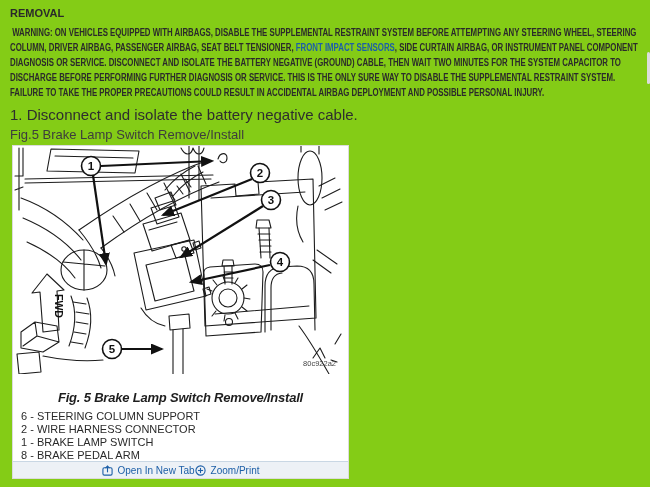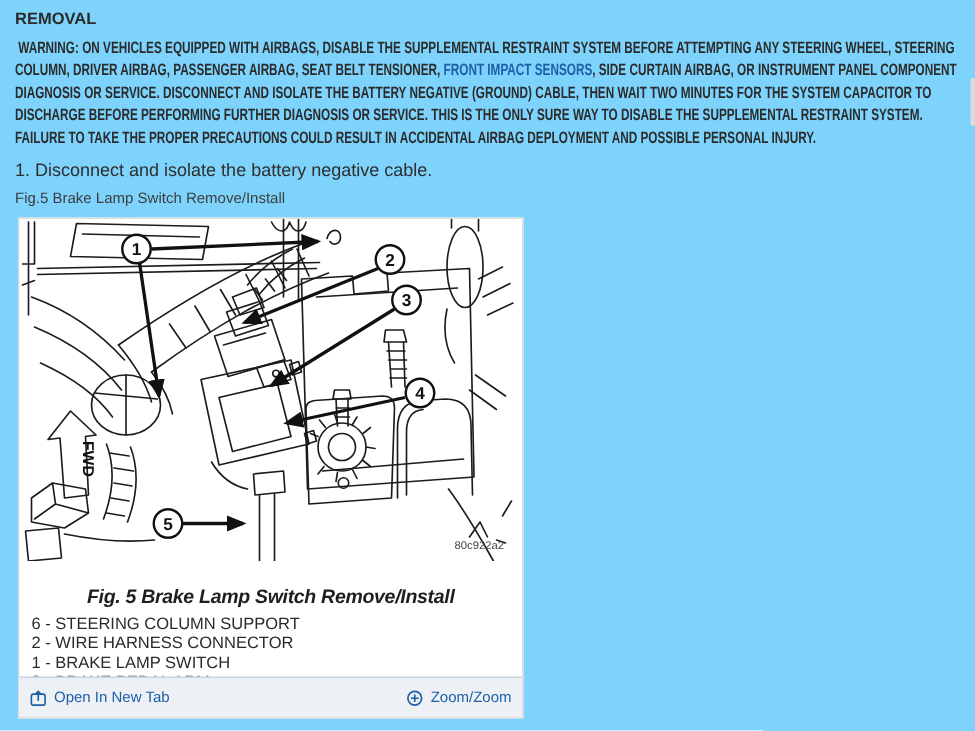--- a/index.html
+++ b/index.html
@@ -1,39 +1,39 @@
 <!DOCTYPE html>
 <html><head>
 <meta charset="utf-8">
 <style>
   * { margin:0; padding:0; box-sizing:border-box; }
   html,body { background:#ffffff; }
   .page {
     position:relative; width:650px; height:487px; overflow:hidden;
-    background:#7dd3fc; font-family:"Liberation Sans","DejaVu Sans",sans-serif;
+    background:#84cc16; font-family:"Liberation Sans","DejaVu Sans",sans-serif;
     color:#2b2b2b;
   }
   .page-title {
     position:absolute; left:10px; top:7px;
     font-size:11px; font-weight:700; color:#2a2a2a;
   }
   .warning {
     position:absolute; left:10px; top:25px; width:900px;
     transform:scaleX(0.712); transform-origin:0 0;
     font-size:11px; font-weight:700; line-height:15px; color:#2b2b2b;
     text-indent:3px;
   }
   .warning a { color:#1d5fa7; text-decoration:none; font-weight:700; }
   .step {
     position:absolute; left:10px; top:106px;
-    font-size:12px; color:#2e2e2e;
+    font-size:15px; color:#2e2e2e;
   }
   .figure-label {
     position:absolute; left:10px; top:127px;
-    font-size:10px; color:#3d3d3d;
+    font-size:13px; color:#3d3d3d;
   }
   .figure-box {
     position:absolute; left:12px; top:145px; width:337px; height:334px;
     border:1px solid #dcdcdc; background:#ffffff;
   }
   .diagram { display:block; width:335px; height:228px; }
   .art path, .art ellipse, .art circle, .art line {
     stroke:#1c1c1c; stroke-width:1.1; fill:none;
     stroke-linecap:round; stroke-linejoin:round;
   }
@@ -45,23 +45,23 @@
   }
   .fwd-text { font-family:"Liberation Sans",sans-serif; font-size:10.5px; font-weight:700; fill:#111; }
   .watermark { font-family:"Liberation Sans",sans-serif; font-size:7.5px; fill:#444; text-anchor:end; }
   .caption {
     margin-top:16px; height:15px; line-height:15px; text-align:center;
     font-size:13px; font-weight:700; font-style:italic; letter-spacing:-0.2px; color:#1e1e1e;
   }
   .legend { margin:5px 0 0 8px; }
   .legend div { font-size:11px; line-height:13px; color:#2a2a2a; }
   .figure-footer {
-    position:absolute; left:0; right:0; bottom:0; height:27px;
+    position:absolute; left:0; right:0; bottom:0; height:17px;
     background:#edf1f6; border-top:1px solid #c9d7e4;
-    display:flex; align-items:center; justify-content:space-between;
+    display:flex; align-items:center; justify-content:center;
     padding:0 7px;
   }
   .foot-link {
     display:flex; align-items:center; gap:5px;
     font-size:10px; color:#1d5fa7; text-decoration:none; cursor:pointer;
   }
   .foot-link svg { display:block; }
   .scrollbar-thumb {
     position:absolute; right:0; top:52px; width:3px; height:32px;
     background:#dcdcdc; border-radius:2px;
@@ -213,19 +213,19 @@
           <path d="M3.8,3.4 L6,1.1 L8.2,3.4" fill="none" stroke="#1d5fa7" stroke-width="1.2"></path>
         </svg>
         <span>Open In New Tab</span>
       </a>
       <a class="foot-link">
         <svg width="11" height="11" viewBox="0 0 12 12">
           <circle cx="6" cy="6" r="5" fill="none" stroke="#1d5fa7" stroke-width="1.2"></circle>
           <line x1="6" y1="3.2" x2="6" y2="8.8" stroke="#1d5fa7" stroke-width="1.2"></line>
           <line x1="3.2" y1="6" x2="8.8" y2="6" stroke="#1d5fa7" stroke-width="1.2"></line>
         </svg>
-        <span>Zoom/Zoom</span>
+        <span>Zoom/Print</span>
       </a>
     </div>
   </div>
 
   <div class="scrollbar-thumb"></div>
 </div>
 
 </body></html>

